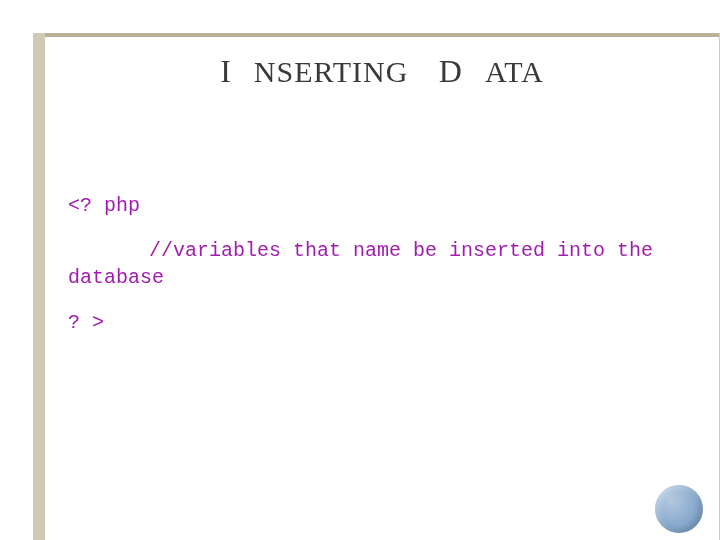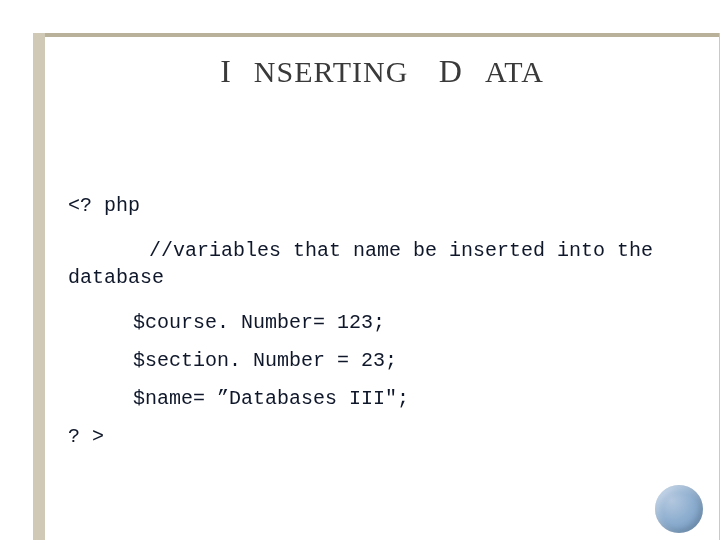--- a/index.html
+++ b/index.html
@@ -48,21 +48,21 @@
     width: 12px;
     background: #cfc9b6;
   }
   .codearea {
     position: absolute;
     top: 148px;
     left: 24px;
     right: 24px;
     font-family: "Courier New", Courier, monospace;
     font-size: 20px;
-    color: #0f172a;
+    color: #a21caf;
     line-height: 1.35;
   }
   .codearea p { margin-bottom: 18px; }
   .block { padding-left: 54px; }
   .circle {
     position: absolute;
     right: 28px;
     bottom: 18px;
     width: 48px;
     height: 48px;
@@ -82,21 +82,16 @@
 <div class="title">
   <span class="cap">I</span><span>NSERTING</span>
   <span class="cap">D</span><span>ATA</span>
 </div>
 
 <div class="codearea">
   <p class="nowrap">&lt;? php</p>
   <p>
     <span style="white-space:pre">    </span><span>//variables that name be inserted into the database</span>
   </p>
-  <div class="block">
-    <div class="nowrap">$course. Number= 123;</div>
-    <div class="nowrap">$section. Number = 23;</div>
-    <div class="nowrap">$name= ”Databases III";</div>
-  </div>
   <p class="nowrap">? &gt;</p>
 </div>
 
 <div class="circle"></div>
 
 </body></html>

